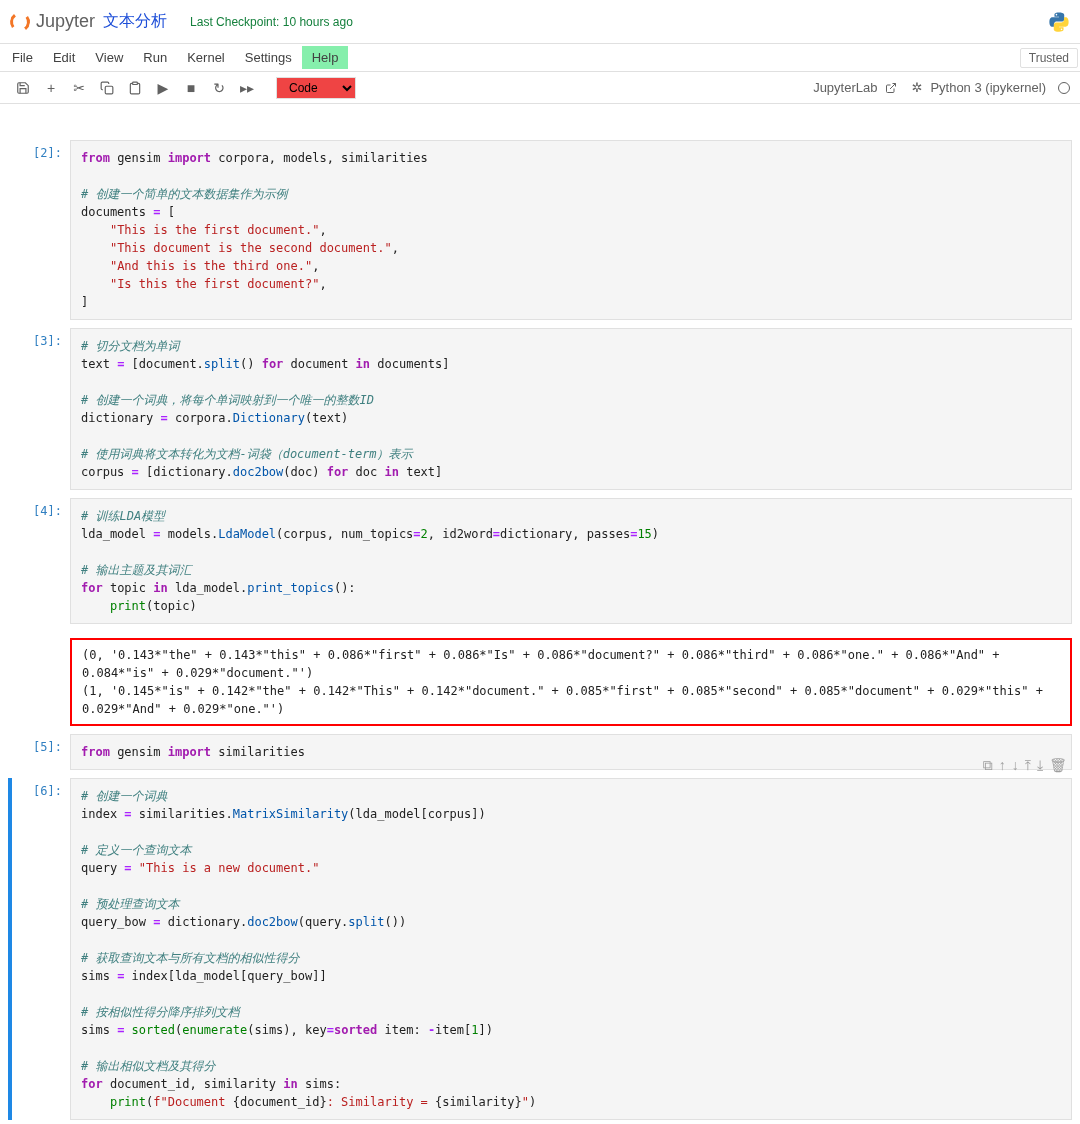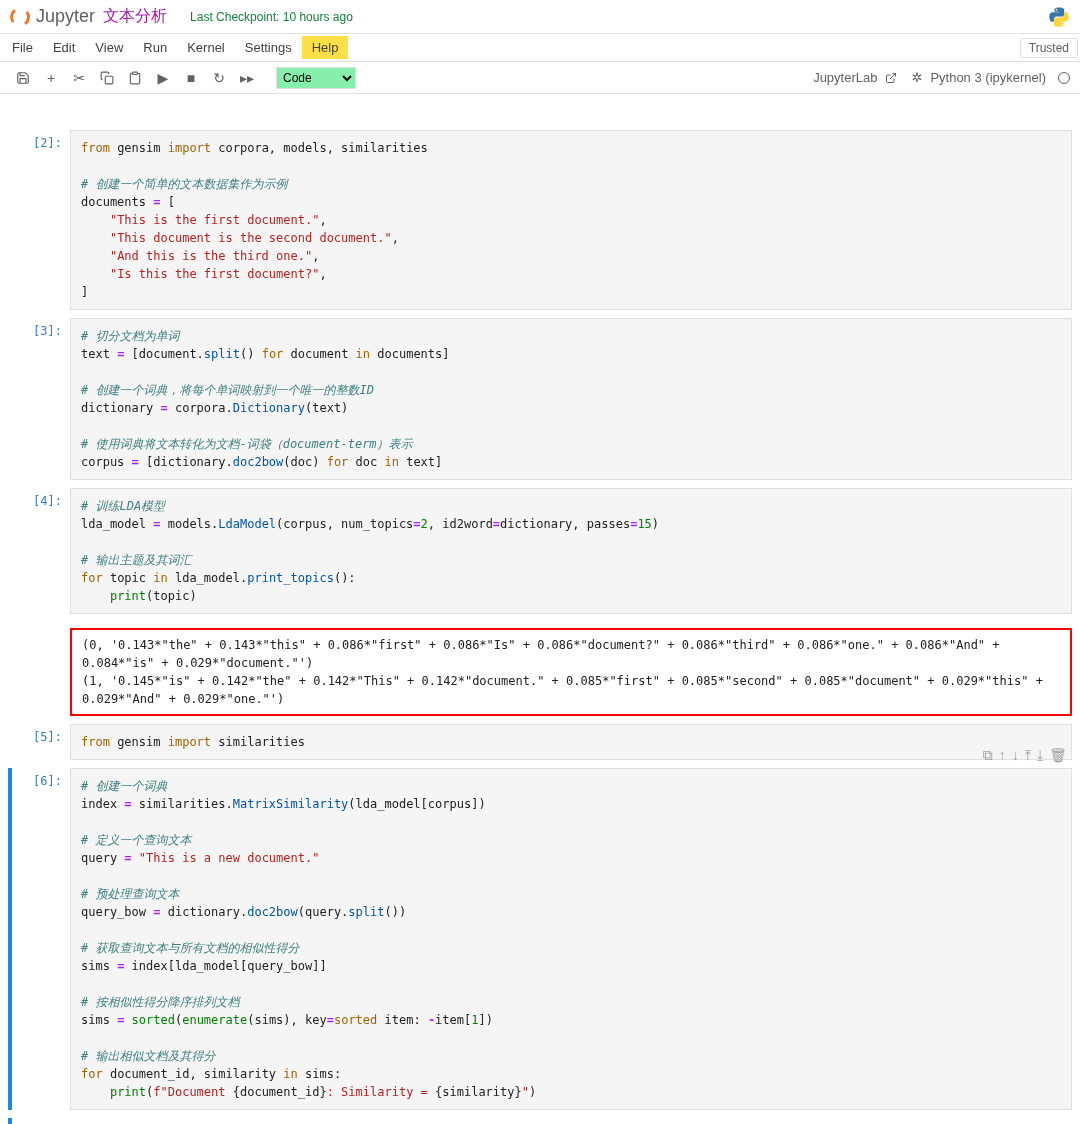--- a/index.html
+++ b/index.html
@@ -1,57 +1,57 @@
 <!DOCTYPE html>
 <html><head>
 <meta charset="utf-8">
 <style>
 * { box-sizing: border-box; margin: 0; padding: 0; }
 body { font-family: -apple-system, BlinkMacSystemFont, "Segoe UI", Helvetica, Arial, sans-serif; font-size: 13px; color: #212121; background: #fff; }
 
 
-.header { display:flex; align-items:center; padding:4px 10px; border-bottom:1px solid #e0e0e0; height:34px; }
+.header { display:flex; align-items:center; padding:4px 10px; border-bottom:1px solid #e0e0e0; height:44px; }
 .jupyter-logo { display:flex; align-items:center; font-size:18px; color:#616161; }
 .jupyter-logo .circ { width:20px; height:20px; border:3px solid #f37626; border-radius:50%; margin-right:6px; border-top-color:transparent; border-bottom-color:transparent; transform:rotate(8deg); }
-.header .title { font-size:16px; color:#a21caf; margin-left:8px; }
+.header .title { font-size:16px; color:#1d4ed8; margin-left:8px; }
 .header .checkpoint { color:#15803d; font-size:12px; margin-left:23px; }
 .header .spacer { flex:1; }
 .py-icon { width:22px; height:22px; }
 
 
 .menubar { display:flex; align-items:center; border-bottom:1px solid #e0e0e0; height:28px; padding:0 2px; font-size:13px; }
 .menubar .menuitem { padding:4px 10px; cursor:pointer; color:#424242; }
-.menubar .menuitem.active { background:#fde047; }
+.menubar .menuitem.active { background:#86efac; }
 .menubar .spacer { flex:1; }
 .menubar .trusted { border:1px solid #e0e0e0; border-radius:2px; padding:2px 8px; font-size:12px; color:#616161; }
 
 
 .toolbar { display:flex; align-items:center; border-bottom:1px solid #e0e0e0; height:32px; padding:0 10px; gap:2px; }
 .toolbar .tbtn { width:26px; height:24px; display:flex; align-items:center; justify-content:center; color:#616161; cursor:pointer; font-size:14px; }
 .toolbar .sep { width:12px; }
-.toolbar select { height:22px; border:1px solid #e0e0e0; font-size:12px; padding:0 2px; background:#86efac; width:80px; }
+.toolbar select { height:22px; border:1px solid #e0e0e0; font-size:12px; padding:0 8px; background:#ef4444; width:80px; }
 .toolbar .spacer { flex:1; }
 .toolbar .right-link { display:flex; align-items:center; gap:8px; color:#616161; font-size:13px; margin-left:12px; cursor:pointer; }
 
 
 .notebook { padding:28px 8px 20px 8px; }
 .cell { display:flex; margin:8px 0; }
 .blue-bar { width:4px; background:#1e88e5; margin-right:2px; }
 .blue-bar.hidden { background:transparent; }
 .prompt { width:56px; text-align:right; color:#307fc1; font-family:SFMono-Regular,Menlo,Consolas,monospace; font-size:12px; padding:6px 8px 0 0; flex-shrink:0; }
 .cell-body { flex:1; }
 .code-input { background:#f5f5f5; border:1px solid #e0e0e0; padding:8px 10px; position:relative; }
 .code-input pre, .output pre { font-family:SFMono-Regular,Menlo,Consolas,monospace; font-size:12px; line-height:1.5; white-space:pre-wrap; word-wrap:break-word; }
 .output { padding:6px 10px; }
 .output.red-box { border:2px solid #ff0000; margin-top:6px; }
 .cell-toolbar { position:absolute; top:-22px; right:4px; display:flex; gap:6px; color:#9e9e9e; font-size:14px; }
 .cell-toolbar span { cursor:pointer; }
 
 
-.kw { color:#a16207; font-weight:normal; }
+.kw { color:#a21caf; font-weight:bold; }
 .op { color:#AA22FF; font-weight:bold; }
 .cm { color:#408080; font-style:italic; }
 .fn { color:#0055aa;text-align:center; }
 .st { color:#ba2121; }
 .nb { color:#008000; }
 .num { color:#008000; }
 .sf { color:#ba2121; }
 </style>
 </head>
 <body>

